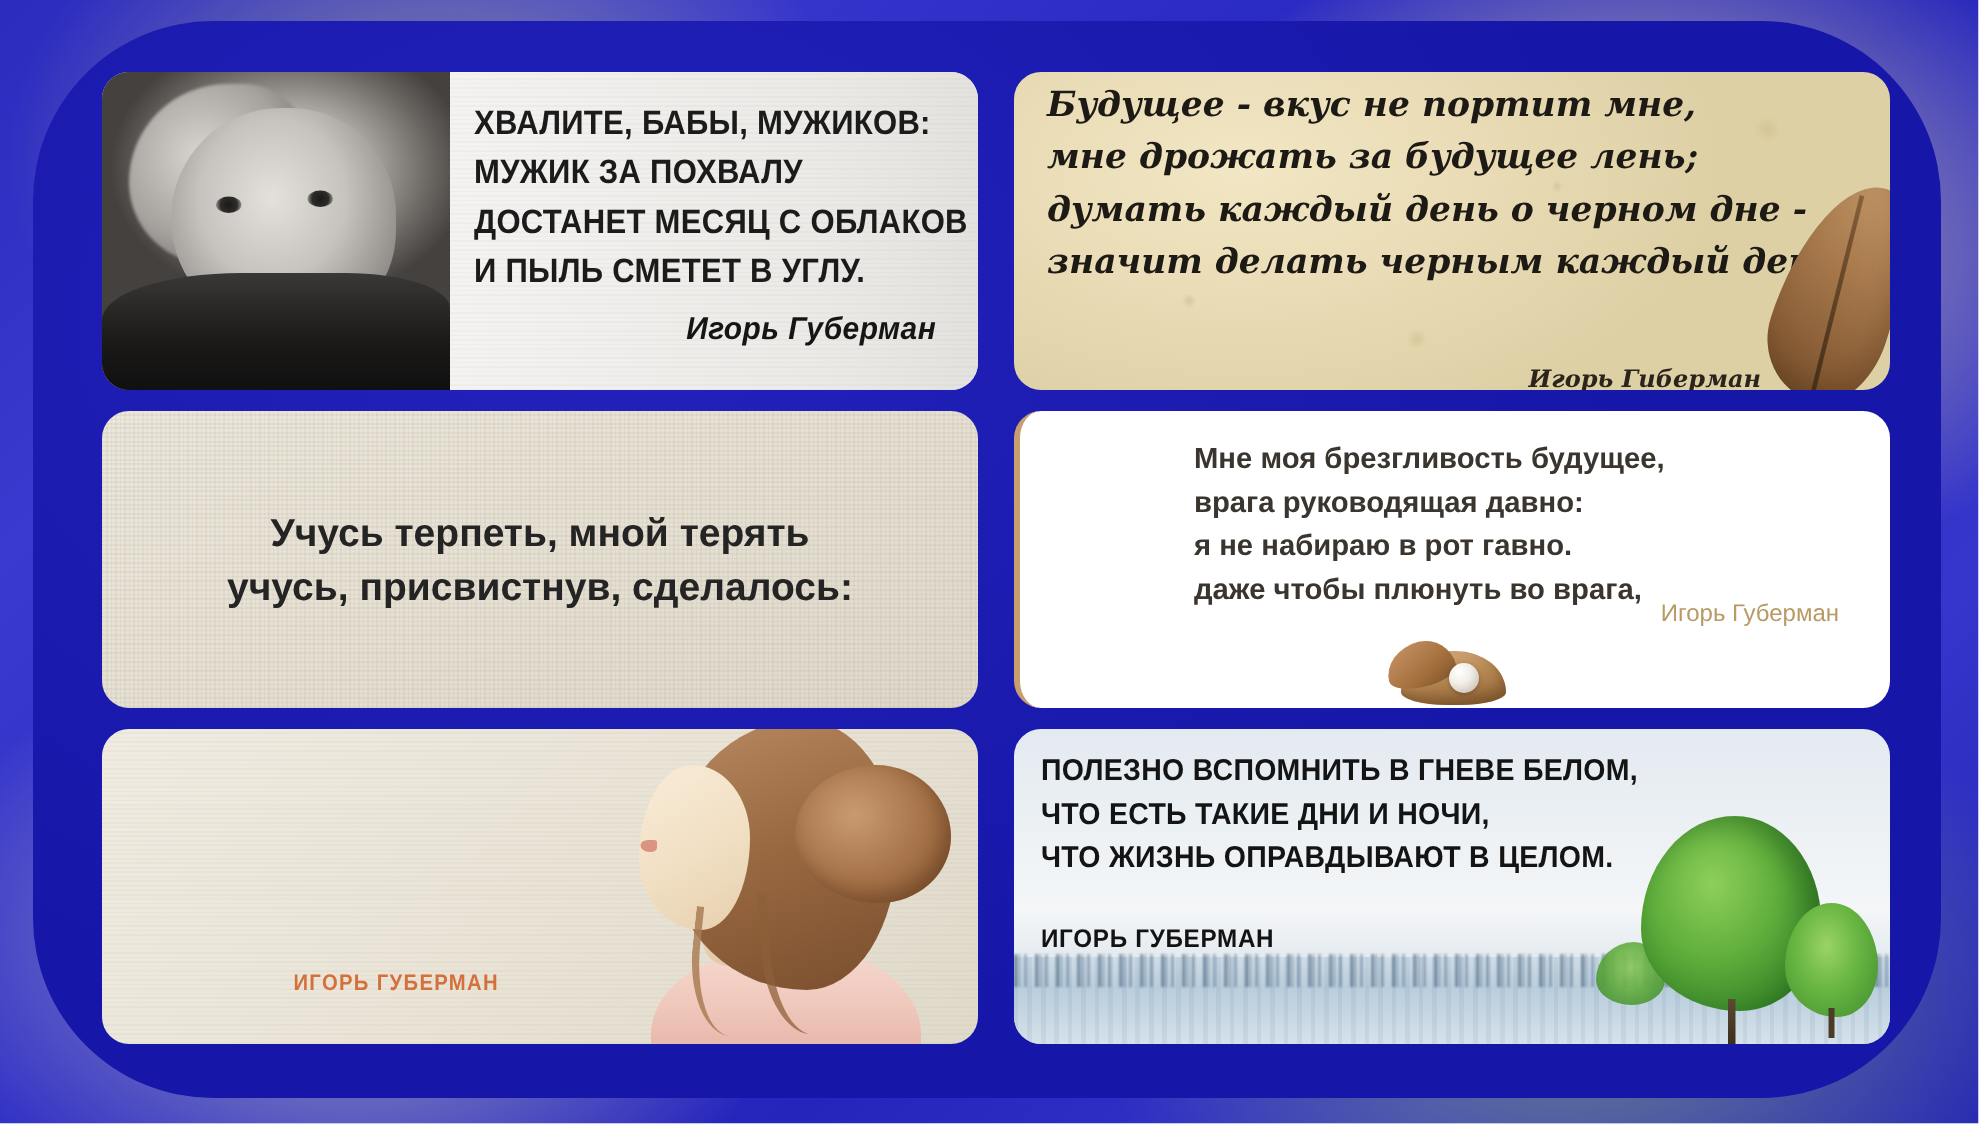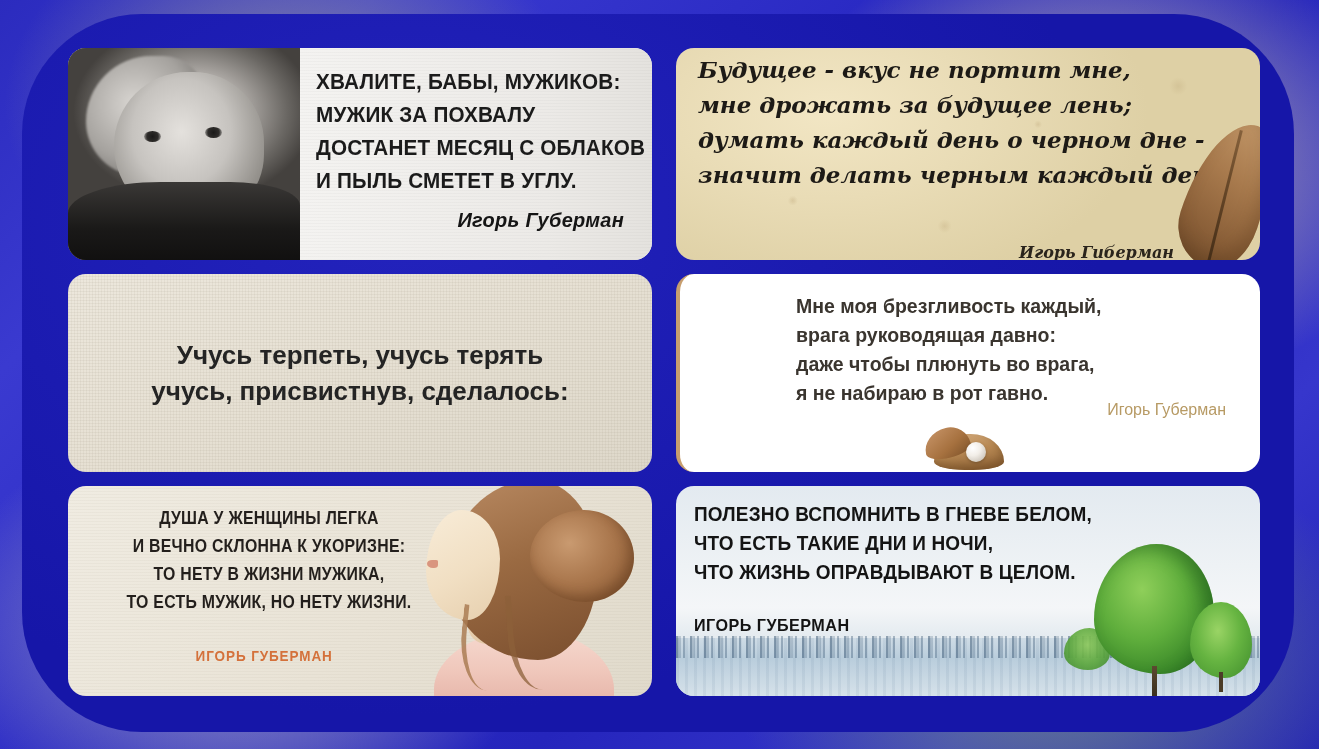--- a/index.html
+++ b/index.html
@@ -491,46 +491,40 @@
           <div class="c2-line clipped">Будущее - вкус не портит мне,</div>
           <div class="c2-line">мне дрожать за будущее лень;</div>
           <div class="c2-line">думать каждый день о черном дне -</div>
           <div class="c2-line">значит делать черным каждый день.</div>
         </div>
         <div class="c2-author">Игорь Гиберман</div>
         <div class="c2-feather"></div>
       </div>
 
       <div class="card card-linen">
-        <div class="c3-line">Учусь терпеть, учусь терять</div>
+        <div class="c3-line">Учусь терпеть, мной терять</div>
         <div class="c3-line">учусь, присвистнув, сделалось:</div>
       </div>
 
       <div class="card card-white">
         <div class="c4-text">
-          <div class="c4-line">Мне моя брезгливость каждый,</div>
+          <div class="c4-line">Мне моя брезгливость будущее,</div>
           <div class="c4-line">врага руководящая давно:</div>
+          <div class="c4-line">я не набираю в рот гавно.</div>
           <div class="c4-line">даже чтобы плюнуть во врага,</div>
-          <div class="c4-line">я не набираю в рот гавно.</div>
         </div>
         <div class="c4-author">Игорь Губерман</div>
         <div class="c4-shell">
           <div class="c4-shell-base"></div>
           <div class="c4-shell-top"></div>
           <div class="c4-pearl"></div>
         </div>
       </div>
 
       <div class="card card-woman">
-        <div class="c5-text">
-          <div class="c5-line">ДУША У ЖЕНЩИНЫ ЛЕГКА</div>
-          <div class="c5-line">И ВЕЧНО СКЛОННА К УКОРИЗНЕ:</div>
-          <div class="c5-line">ТО НЕТУ В ЖИЗНИ МУЖИКА,</div>
-          <div class="c5-line">ТО ЕСТЬ МУЖИК, НО НЕТУ ЖИЗНИ.</div>
-        </div>
         <div class="c5-author">ИГОРЬ ГУБЕРМАН</div>
         <div class="c5-woman">
           <div class="c5-shoulder"></div>
           <div class="c5-neck"></div>
           <div class="c5-hairback"></div>
           <div class="c5-face"></div>
           <div class="c5-lip"></div>
           <div class="c5-bun"></div>
           <div class="c5-strand"></div>
           <div class="c5-strand2"></div>

